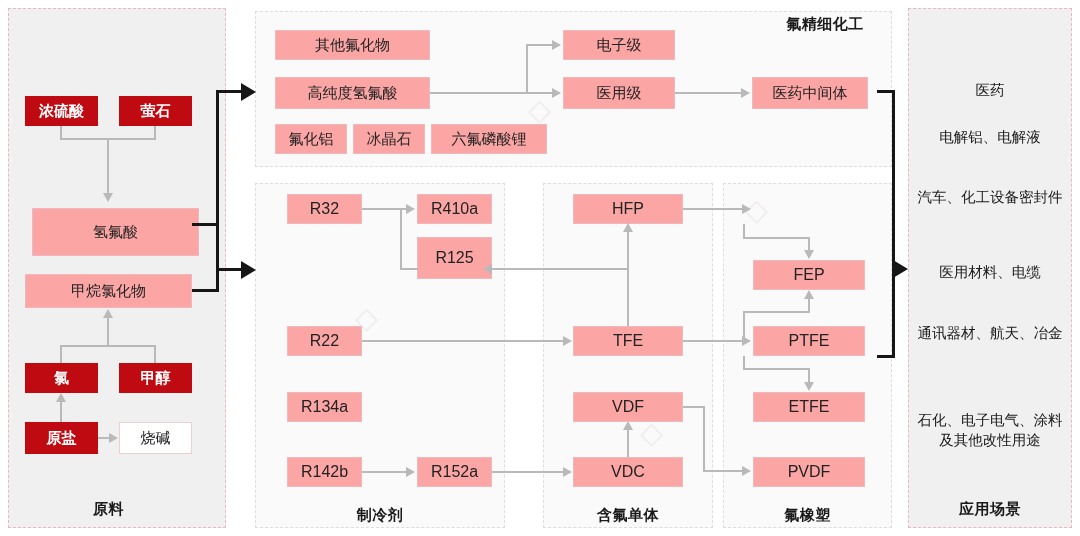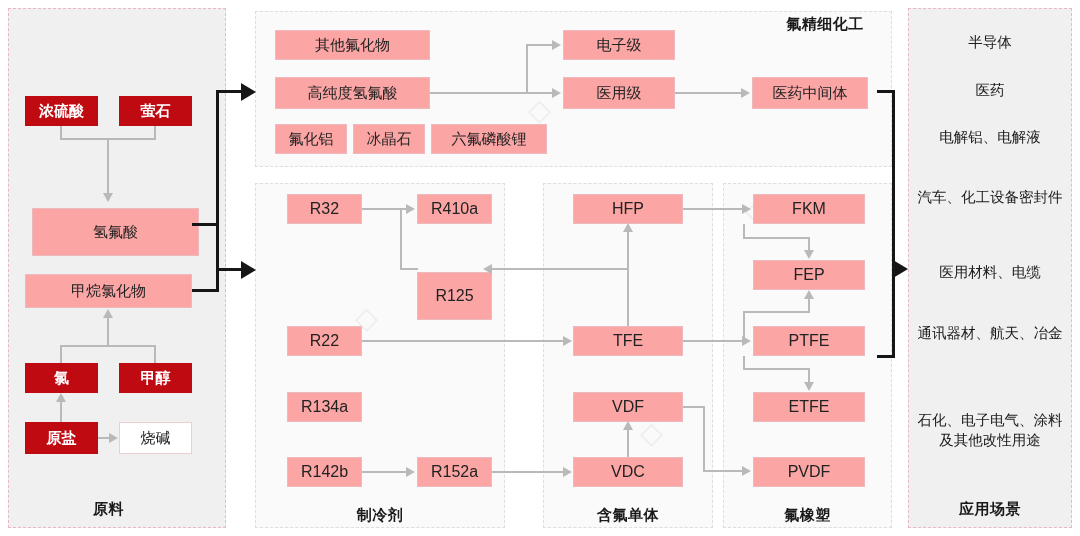--- a/index.html
+++ b/index.html
@@ -229,21 +229,21 @@
   <div class="ga ga-r" style="left:741px;top:87.5px;"></div>
 
   <div class="caption" style="left:275px;top:506px;width:210px;">制冷剂</div>
 
   <div class="box box-outline box-en" style="left:287px;top:194px;width:75px;height:30px;">
     <span>R32</span>
   </div>
   <div class="box box-outline box-en" style="left:417px;top:194px;width:75px;height:30px;">
     <span>R410a</span>
   </div>
-  <div class="box box-outline box-en" style="left:417px;top:272px;width:75px;height:48px;">
+  <div class="box box-outline box-en" style="left:417px;top:237px;width:75px;height:42px;">
     <span>R125</span>
   </div>
   <div class="box box-outline box-en" style="left:287px;top:326px;width:75px;height:30px;">
     <span>R22</span>
   </div>
   <div class="box box-outline box-en" style="left:287px;top:392px;width:75px;height:30px;">
     <span>R134a</span>
   </div>
   <div class="box box-outline box-en" style="left:287px;top:457px;width:75px;height:30px;">
     <span>R142b</span>
@@ -297,23 +297,20 @@
   <div class="gl gl-h" style="left:683px;top:340px;width:60px;"></div>
   <div class="ga ga-r" style="left:742px;top:335.5px;"></div>
 
   <div class="gl gl-h" style="left:683px;top:406px;width:22px;"></div>
   <div class="gl gl-v" style="left:703px;top:406px;height:66px;"></div>
   <div class="gl gl-h" style="left:703px;top:470px;width:40px;"></div>
   <div class="ga ga-r" style="left:742px;top:465.5px;"></div>
 
   <div class="caption" style="left:723px;top:506px;width:169px;">氟橡塑</div>
 
-  <div class="box box-outline box-en" style="left:753px;top:194px;width:112px;height:30px;">
-    <span>FKM</span>
-  </div>
   <div class="box box-outline box-en" style="left:753px;top:260px;width:112px;height:30px;">
     <span>FEP</span>
   </div>
   <div class="box box-outline box-en" style="left:753px;top:326px;width:112px;height:30px;">
     <span>PTFE</span>
   </div>
   <div class="box box-outline box-en" style="left:753px;top:392px;width:112px;height:30px;">
     <span>ETFE</span>
   </div>
   <div class="box box-outline box-en" style="left:753px;top:457px;width:112px;height:30px;">
@@ -333,21 +330,20 @@
   <div class="gl gl-v" style="left:743px;top:356px;height:14px;"></div>
   <div class="gl gl-h" style="left:743px;top:368px;width:67px;"></div>
   <div class="gl gl-v" style="left:808px;top:368px;height:15px;"></div>
   <div class="ga ga-d" style="left:803.5px;top:382px;"></div>
 
   <div class="bl bl-h" style="left:877px;top:90px;width:18px;"></div>
   <div class="bl bl-v" style="left:892px;top:90px;height:268px;"></div>
   <div class="bl bl-h" style="left:877px;top:355px;width:18px;"></div>
   <div class="ba ba-r" style="left:893px;top:259.5px;"></div>
 
-  <div class="app-item" style="top:33px;">半导体</div>
   <div class="app-item" style="top:128px;">电解铝、电解液</div>
   <div class="app-item" style="top:81px;">医药</div>
   <div class="app-item" style="top:188px;">汽车、化工设备密封件</div>
   <div class="app-item" style="top:263px;">医用材料、电缆</div>
   <div class="app-item" style="top:324px;">通讯器材、航天、冶金</div>
   <div class="app-item" style="top:411px;">石化、电子电气、涂料及其他改性用途</div>
 
   <div class="caption" style="left:916px;top:500px;width:148px;">应用场景</div>
 
 </div>

